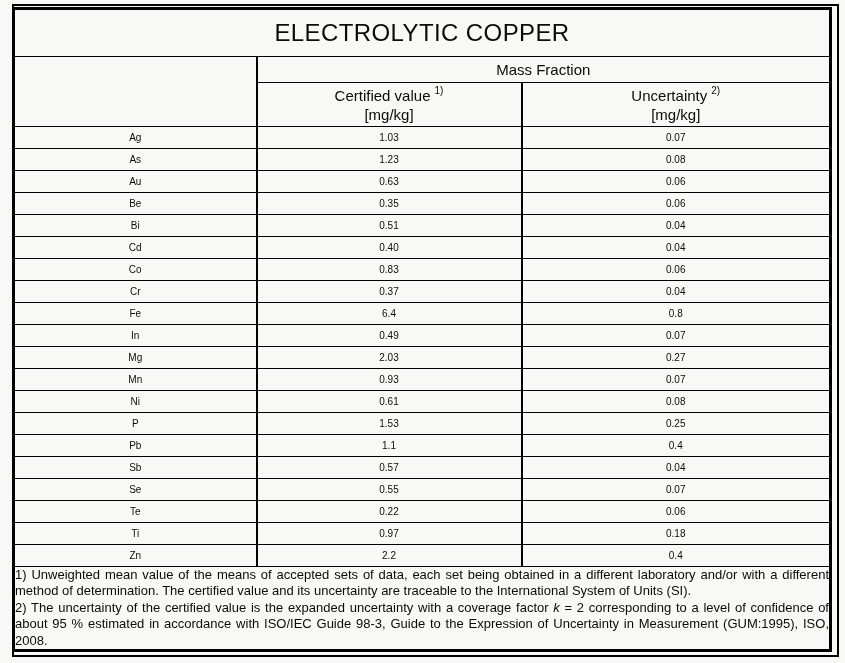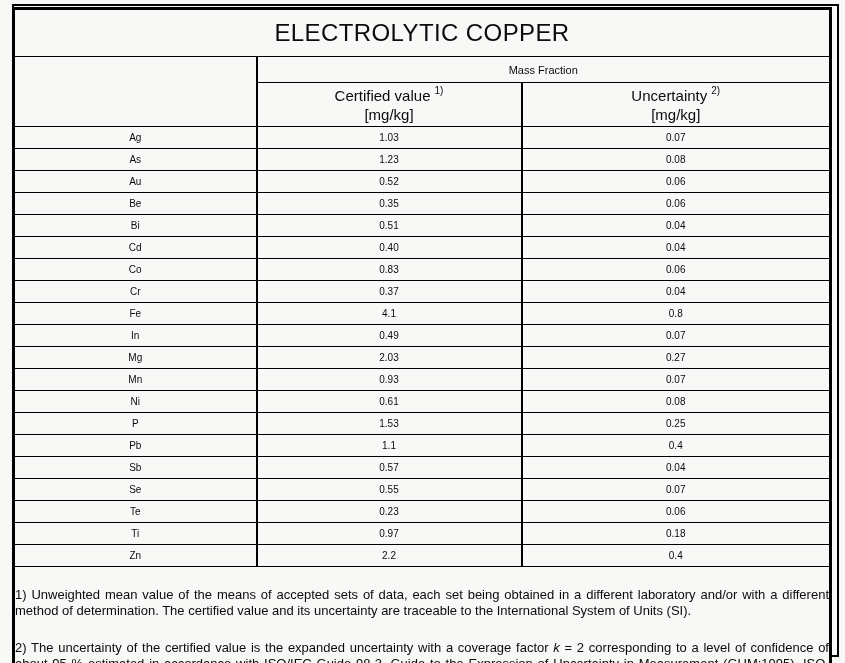--- a/index.html
+++ b/index.html
@@ -40,21 +40,21 @@
     font-weight: normal;
   }
   .doc-table { border: 3px solid #000; }
 
   .title-cell {
     height: 48px;
     font-size: 24px;
     font-weight: bold;
     letter-spacing: 0.4px;
   }
-  .group-head-cell { height: 26px; font-size: 11px; }
+  .group-head-cell { height: 26px; font-size: 15px; }
   .col-head {
     height: 44px;
     font-size: 15px;
     line-height: 1.3;
     border-bottom-width: 2px;
   }
   .col-head sup {
     font-size: 10px;
     margin-left: 4px;
     position: relative;
@@ -68,21 +68,21 @@
     line-height: 1;
   }
 
   .footnote-cell {
     text-align: justify;
     vertical-align: top;
     padding: 2px 8px 5px 6px;
     font-size: 13px;
   }
   .footnote-cell .fn {
-    margin: 20px 0 0 0;
+    margin: 0 0 0 0;
     line-height: 1.26;
     text-align: justify;
   }
   .footnote-cell .fn i { font-style: italic; }
 </style>
 </head>
 <body>
 
 <div class="page">
   <div class="page-frame"></div>
@@ -118,21 +118,21 @@
           <td>1.03</td>
           <td>0.07</td>
         </tr>
         <tr>
           <td>As</td>
           <td>1.23</td>
           <td>0.08</td>
         </tr>
         <tr>
           <td>Au</td>
-          <td>0.52</td>
+          <td>0.63</td>
           <td>0.06</td>
         </tr>
         <tr>
           <td>Be</td>
           <td>0.35</td>
           <td>0.06</td>
         </tr>
         <tr>
           <td>Bi</td>
           <td>0.51</td>
@@ -148,21 +148,21 @@
           <td>0.83</td>
           <td>0.06</td>
         </tr>
         <tr>
           <td>Cr</td>
           <td>0.37</td>
           <td>0.04</td>
         </tr>
         <tr>
           <td>Fe</td>
-          <td>4.1</td>
+          <td>6.4</td>
           <td>0.8</td>
         </tr>
         <tr>
           <td>In</td>
           <td>0.49</td>
           <td>0.07</td>
         </tr>
         <tr>
           <td>Mg</td>
           <td>2.03</td>
@@ -193,21 +193,21 @@
           <td>0.57</td>
           <td>0.04</td>
         </tr>
         <tr>
           <td>Se</td>
           <td>0.55</td>
           <td>0.07</td>
         </tr>
         <tr>
           <td>Te</td>
-          <td>0.23</td>
+          <td>0.22</td>
           <td>0.06</td>
         </tr>
         <tr>
           <td>Ti</td>
           <td>0.97</td>
           <td>0.18</td>
         </tr>
         <tr>
           <td>Zn</td>
           <td>2.2</td>

